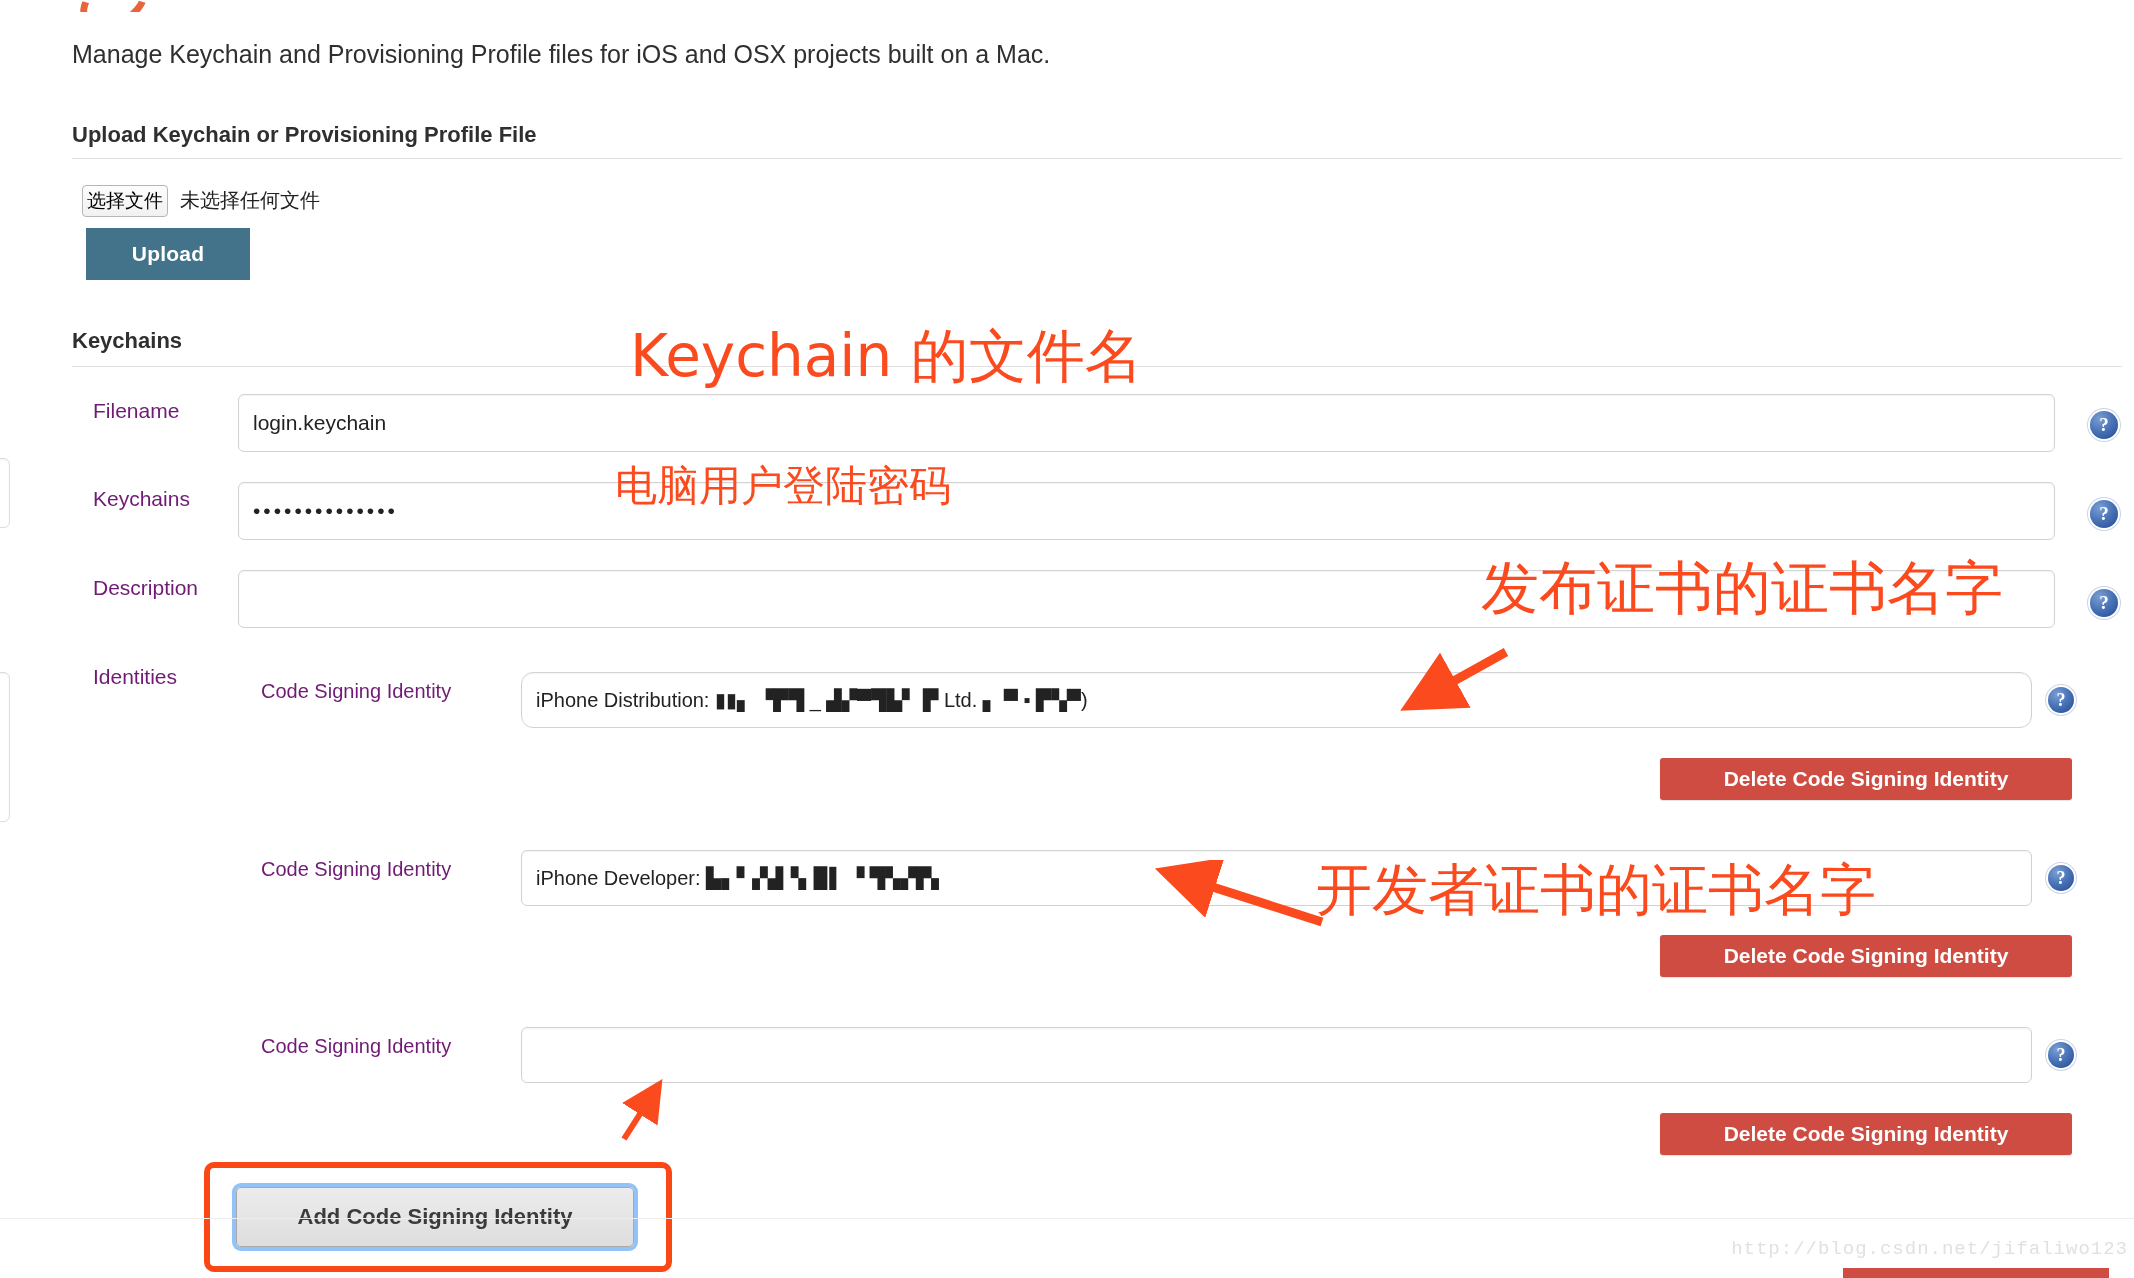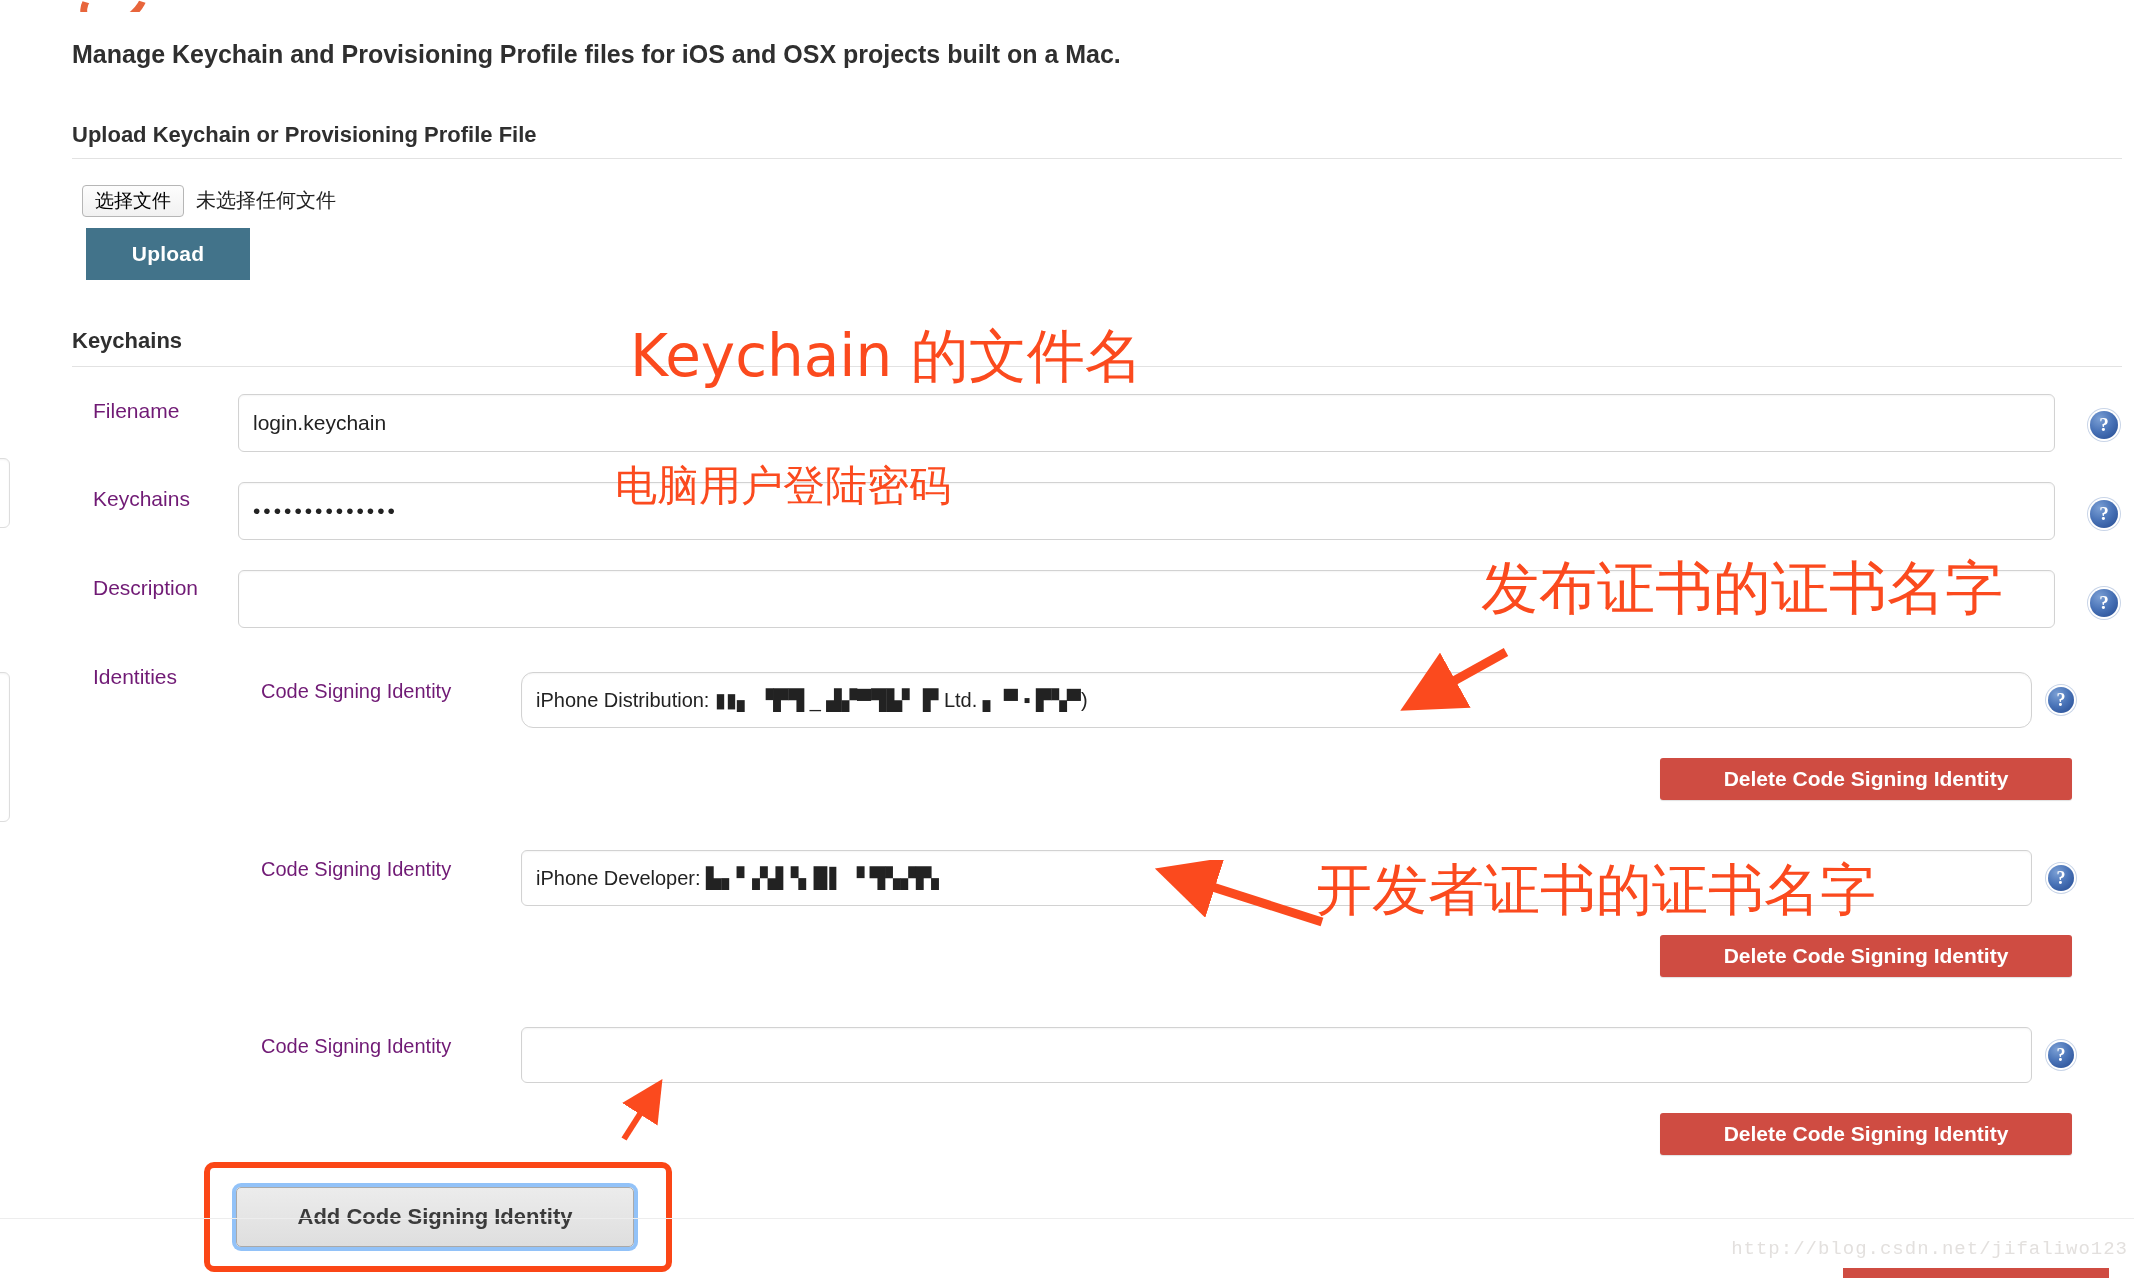--- a/index.html
+++ b/index.html
@@ -38,21 +38,21 @@
     border-right-color: transparent;
     transform: rotate(-28deg);
   }
 
   
   .page-lead {
     position: absolute;
     left: 72px;
     top: 40px;
     font-size: 25px;
-    font-weight: bold;
+    font-weight: normal;
     color: #2f2f2f;
     white-space: nowrap;
   }
   .section-head {
     position: absolute;
     font-size: 22px;
     font-weight: bold;
     color: #2f2f2f;
     white-space: nowrap;
   }
@@ -73,21 +73,21 @@
     align-items: center;
     gap: 12px;
   }
   .file-btn {
     font-family: Liberation Sans, sans-serif;
     font-size: 19px;
     color: #000;
     background: linear-gradient(#fdfdfd, #f1f1f1);
     border: 1px solid #b6b6b6;
     border-radius: 4px;
-    padding: 4px 12px;
+    padding: 4px 4px;
     line-height: 1.15;
   }
   .file-none {
     font-size: 20px;
     color: #222;
     white-space: nowrap;
   }
   .upload-btn {
     position: absolute;
     left: 86px;

